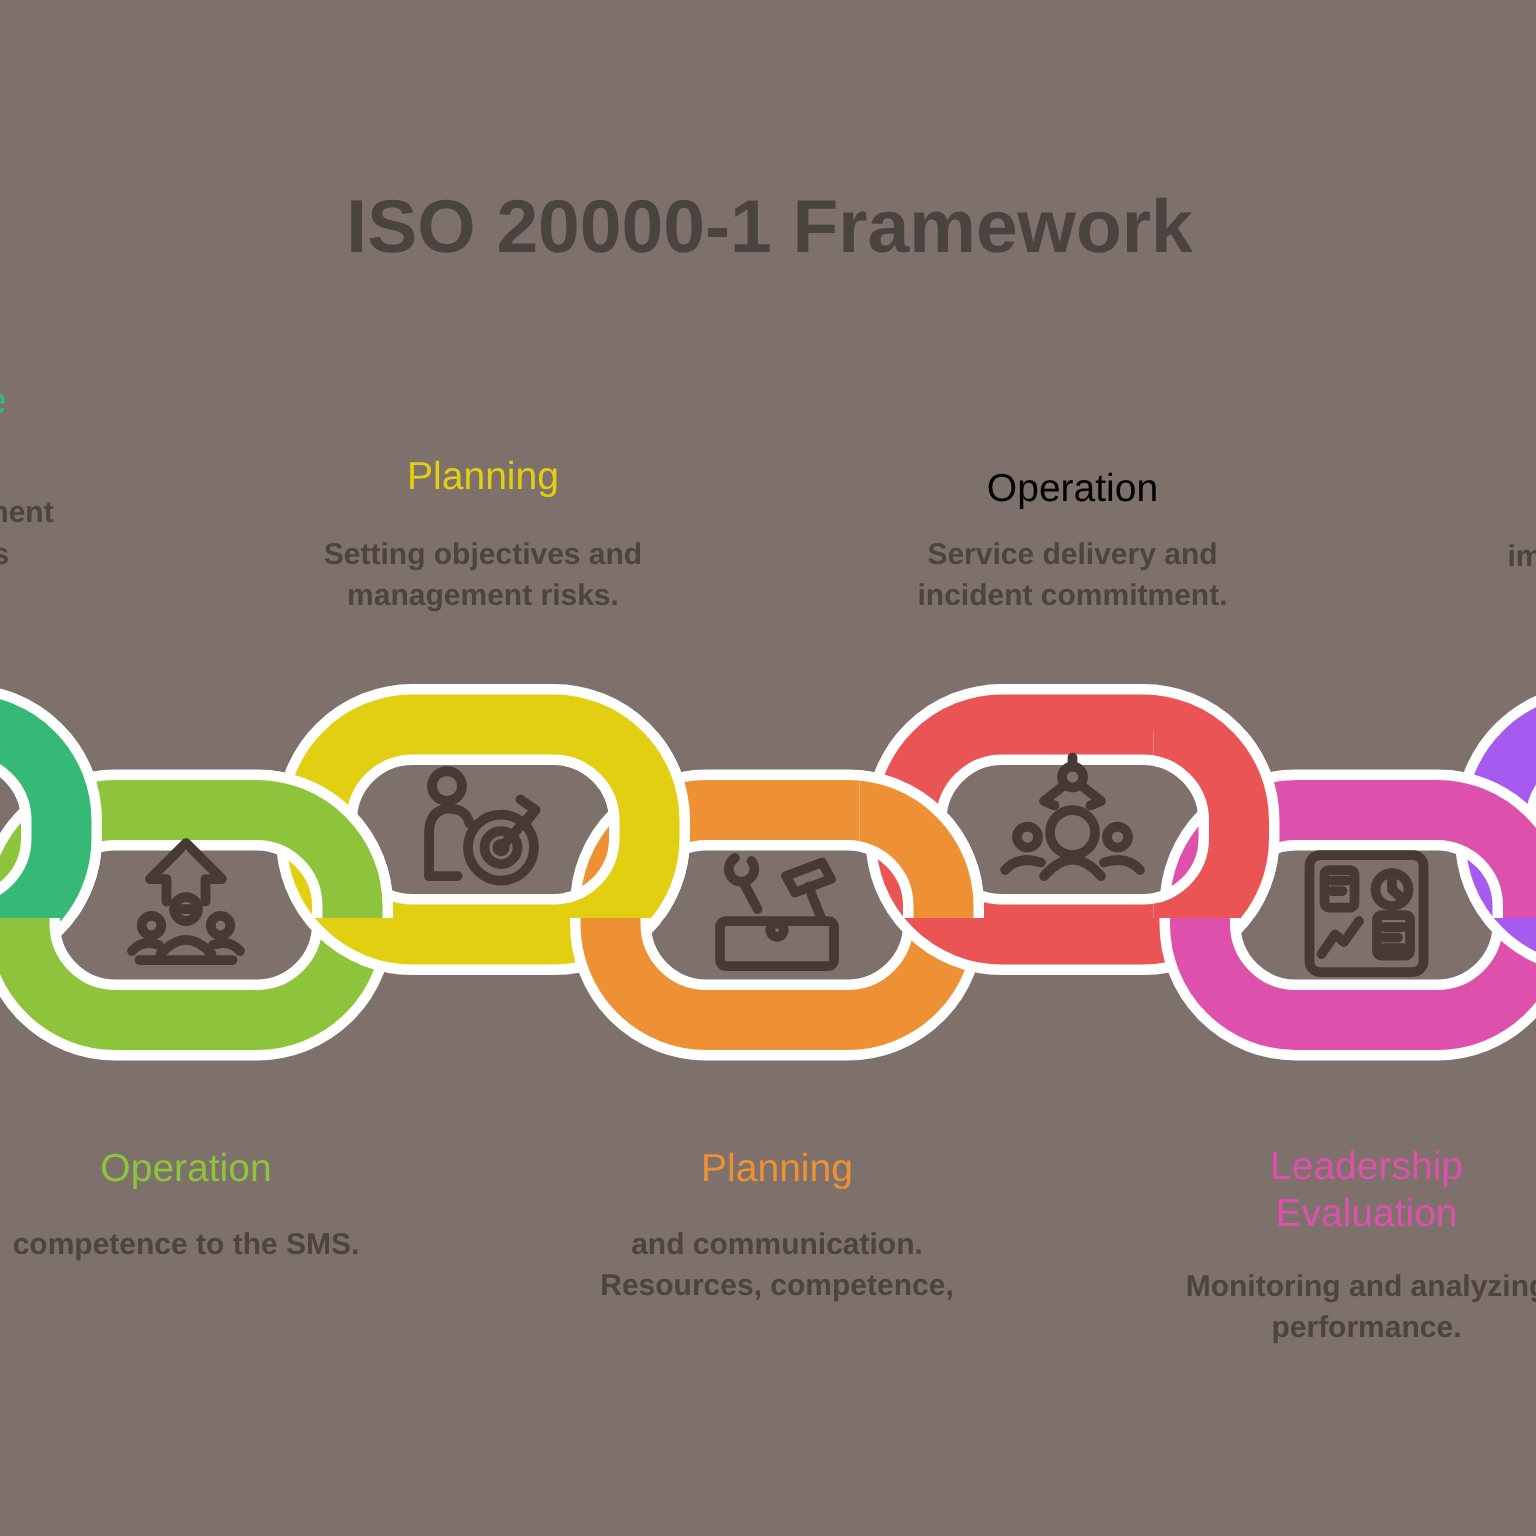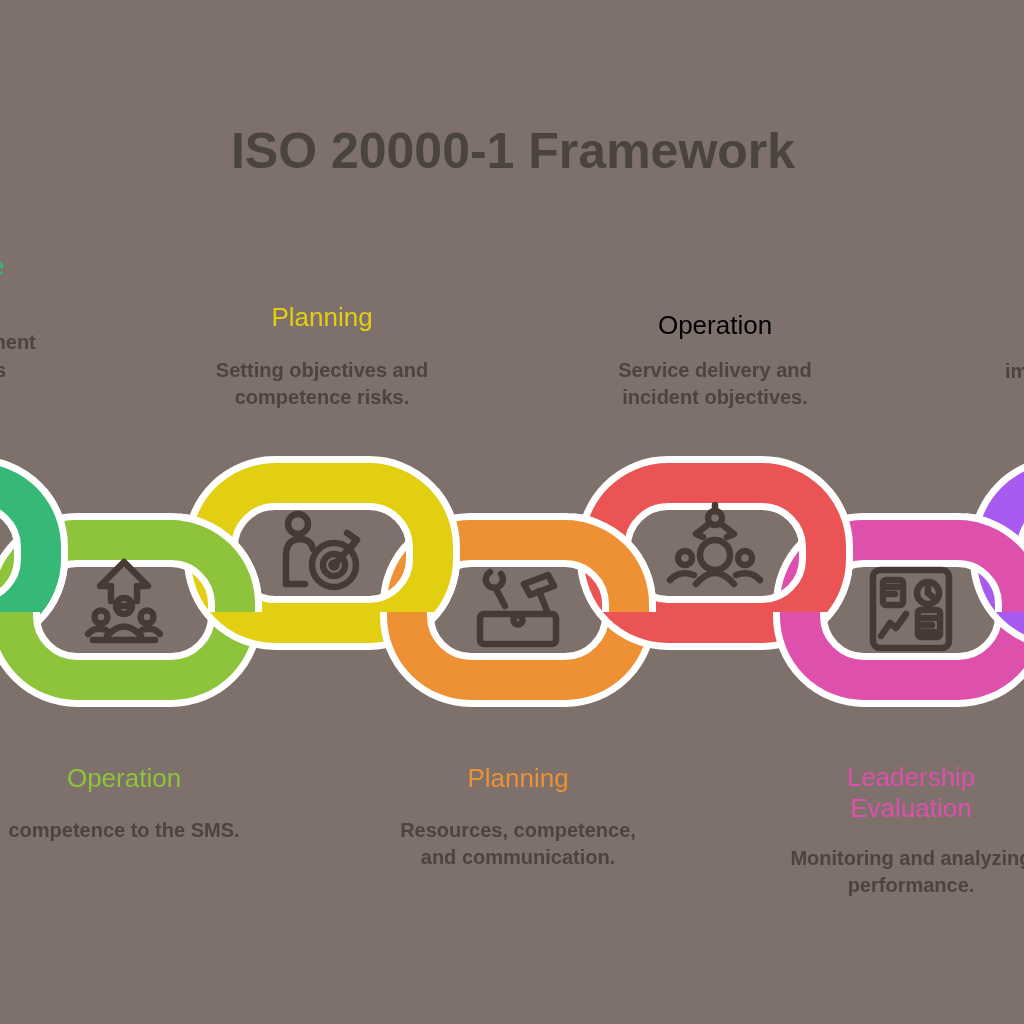--- a/index.html
+++ b/index.html
@@ -180,40 +180,40 @@
 
 <h1 class="abs ctr title" style="left:513px;top:122px;margin:0;">ISO 20000-1 Framework</h1>
 
 <div class="abs frag heading" style="left: -10px; top: 251px; color: rgb(54, 184, 119);">e</div>
 <div class="abs frag desc" style="left:-12px;top:329px;">ment</div>
 <div class="abs frag desc" style="left:-5px;top:357px;">s</div>
 
 <div class="abs ctr heading" style="left: 322px; top: 302px; color: rgb(226, 207, 18);">Planning</div>
 <div class="abs ctr desc" style="left:322px;top:357px;">
   <div>Setting objectives and</div>
-  <div>competence risks.</div>
+  <div>management risks.</div>
 </div>
 
 <div class="abs ctr heading" style="left: 715px; top: 310px; color: #000000;">Operation</div>
 <div class="abs ctr desc" style="left:715px;top:357px;">
   <div>Service delivery and</div>
-  <div>incident objectives.</div>
+  <div>incident commitment.</div>
 </div>
 
 <div class="abs frag desc" style="left:1005px;top:358px;">im</div>
 
 <div class="abs ctr heading" style="left: 124px; top: 763px; color: rgb(142, 195, 60);">Operation</div>
 <div class="abs ctr desc" style="left:124px;top:817px;">
   <div>competence to the SMS.</div>
 </div>
 
 <div class="abs ctr heading" style="left: 518px; top: 763px; color: rgb(238, 144, 52);">Planning</div>
 <div class="abs ctr desc" style="left:518px;top:817px;">
+  <div>and communication.</div>
   <div>Resources, competence,</div>
-  <div>and communication.</div>
 </div>
 
 <div class="abs ctr heading" style="left: 911px; top: 762px; color: rgb(221, 80, 172);">
   <div>Leadership</div>
   <div>Evaluation</div>
 </div>
 <div class="abs ctr desc" style="left:911px;top:845px;">
   <div>Monitoring and analyzing</div>
   <div>performance.</div>
 </div>

